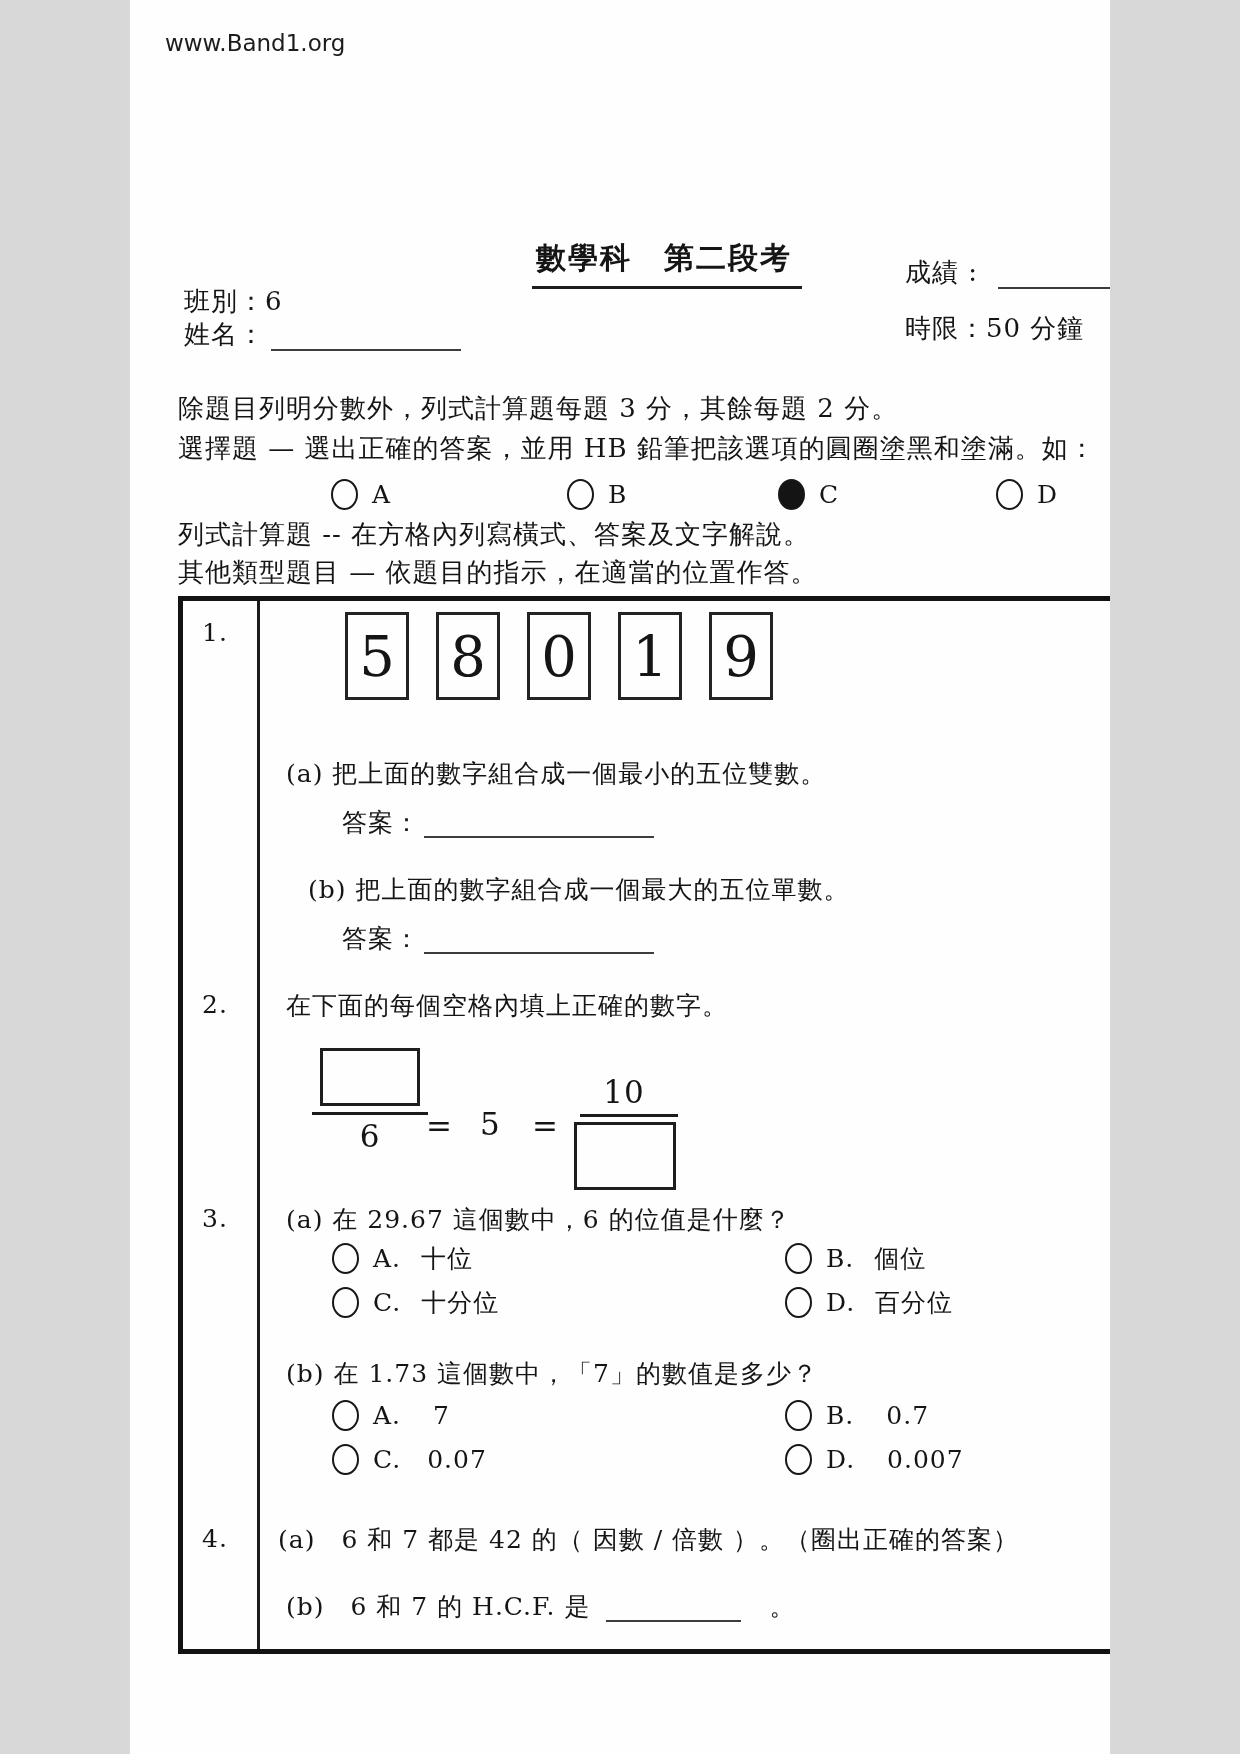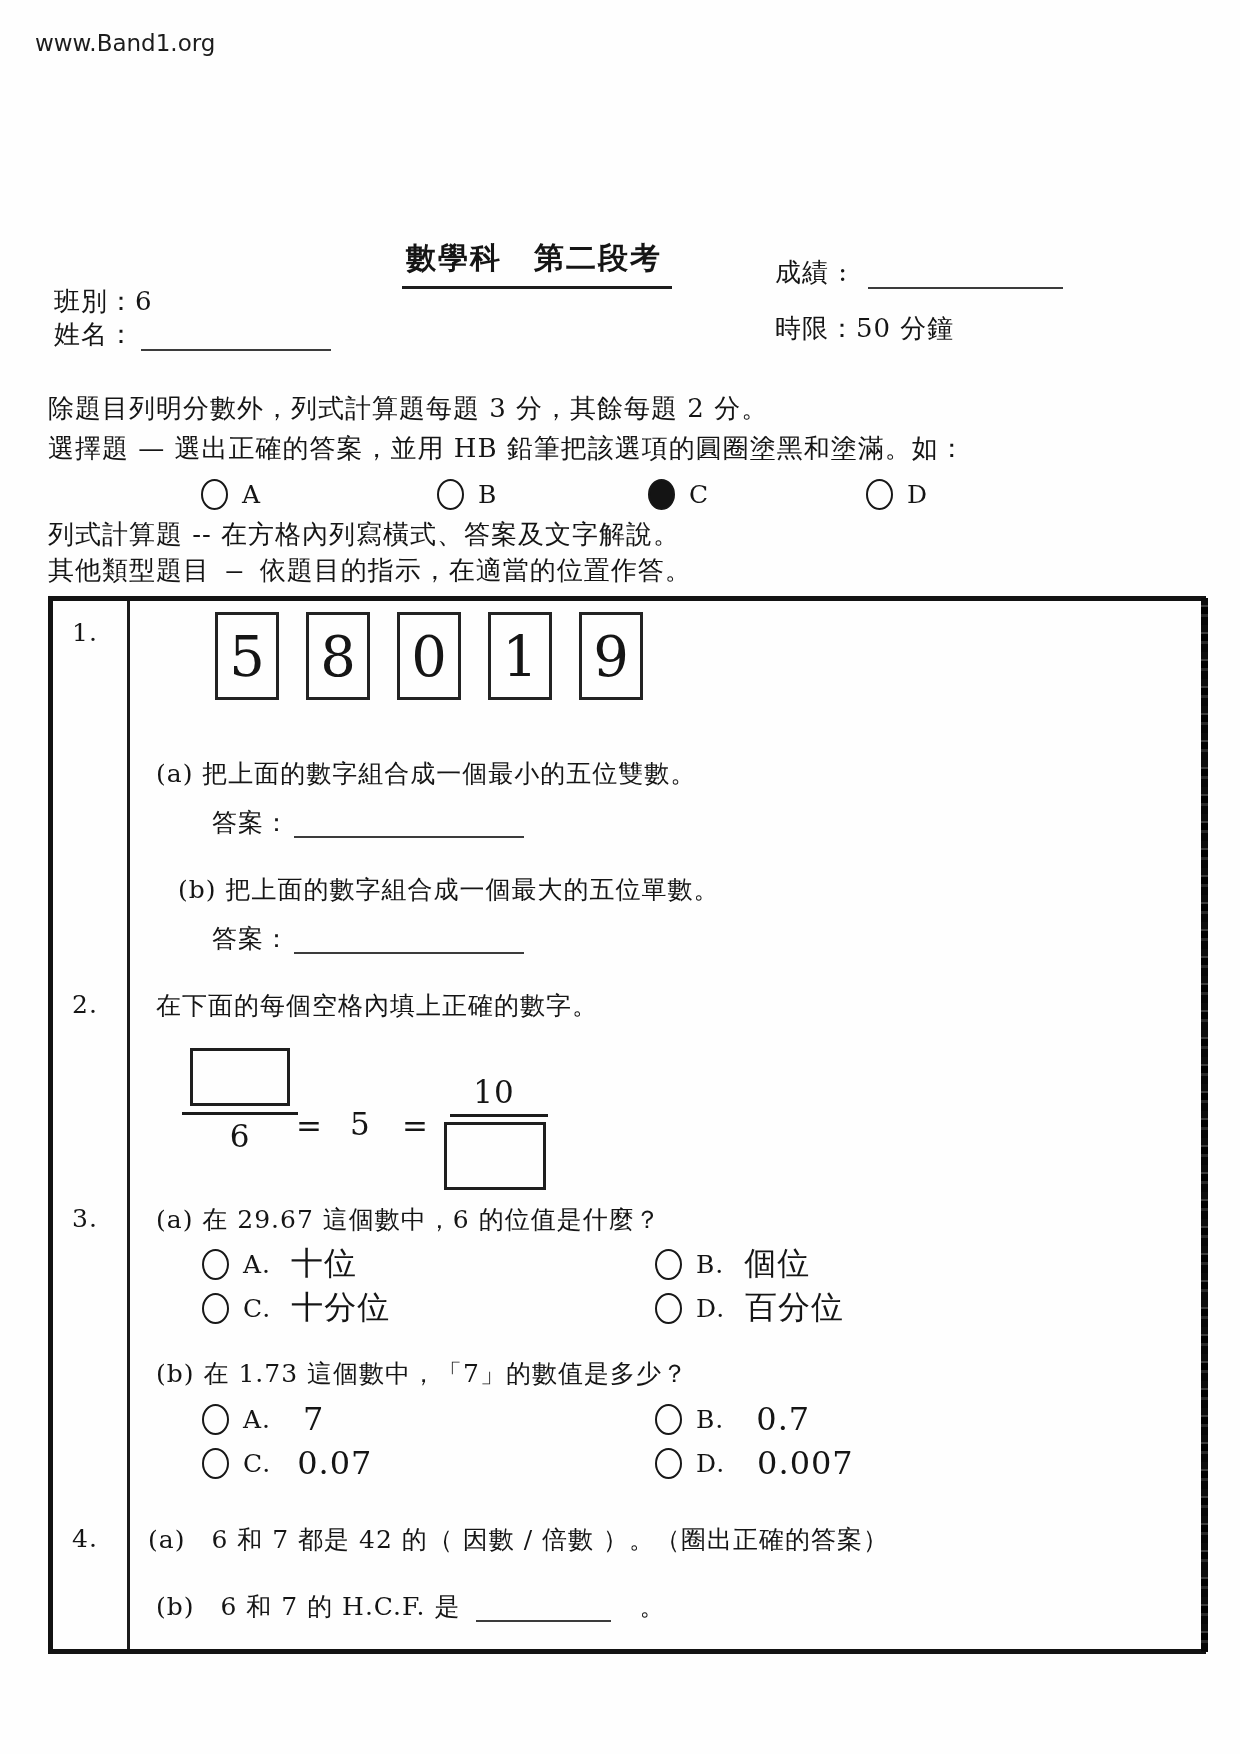--- a/index.html
+++ b/index.html
@@ -1,17 +1,17 @@
 <!DOCTYPE html>
 <html><head>
 <meta charset="utf-8">
 <style>
   html,body{margin:0;padding:0;background:#d8d8d8;}
   .page{
-    position:relative;width:1240px;height:1754px;margin:0 auto;
+    position:relative;width:980px;height:1754px;margin:0 auto;
     background:#fefefe;overflow:hidden;
     font-family:"DejaVu Serif","Liberation Serif",serif;
     color:#151515;
   }
   .abs{position:absolute;}
   .sans{font-family:"DejaVu Sans","Liberation Sans",sans-serif;}
   .t26{font-size:26px;line-height:1.25;letter-spacing:1px;white-space:nowrap;}
   .t24{font-size:25px;line-height:1.25;letter-spacing:1px;white-space:nowrap;}
   .title{
     font-size:30px;font-weight:600;letter-spacing:2px;white-space:nowrap;
@@ -22,21 +22,21 @@
     vertical-align:bottom;
   }
   .fieldrow{display:flex;align-items:flex-end;}
   .circle{
     width:27px;height:31px;border:2.5px solid #171717;border-radius:50%;
     box-sizing:border-box;flex:0 0 auto;background:#fefefe;
   }
   .circle.filled{background:#141414;}
   .optrow{display:flex;align-items:center;gap:14px;}
   .opt-label{font-size:25px;letter-spacing:1px;}
-  .opt-text{font-size:32px;letter-spacing:1px;margin-left:6px;}
+  .opt-text{font-size:25px;letter-spacing:1px;margin-left:6px;}
   .qbox{
     border:5px solid #131313;box-sizing:border-box;background:transparent;
   }
   .divider{width:3px;background:#1b1b1b;}
   .digit-row{display:flex;gap:27px;}
   .digit-card{
     width:64px;height:88px;border:3px solid #232323;box-sizing:border-box;
     display:flex;align-items:center;justify-content:center;
     font-size:56px;background:#fefefe;
   }
@@ -90,21 +90,21 @@
   <div class="abs optrow" style="left:648px;top:479px;">
     <span class="circle filled"></span>
     <span class="opt-label">C</span>
   </div>
   <div class="abs optrow" style="left:866px;top:479px;">
     <span class="circle"></span>
     <span class="opt-label">D</span>
   </div>
 
   <div class="abs t26" style="left:48px;top:518px;">列式計算題 -- 在方格內列寫橫式、答案及文字解說。</div>
-  <div class="abs t26" style="left:48px;top:556px;font-family:Liberation Mono, monospace;">其他類型題目 — 依題目的指示，在適當的位置作答。</div>
+  <div class="abs t26" style="left:48px;top:556px;">其他類型題目 — 依題目的指示，在適當的位置作答。</div>
 
   <div class="abs qbox" style="left:48px;top:596px;width:1158px;height:1058px;">
     <div class="abs divider" style="left:74px;top:0;height:100%;"></div>
   </div>
 
   <div class="abs jagged" style="left:1201px;top:598px;height:1054px;"></div>
 
   <div class="abs qnum" style="left:72px;top:618px;">1.</div>
 
   <div class="abs digit-row" style="left:215px;top:612px;">

